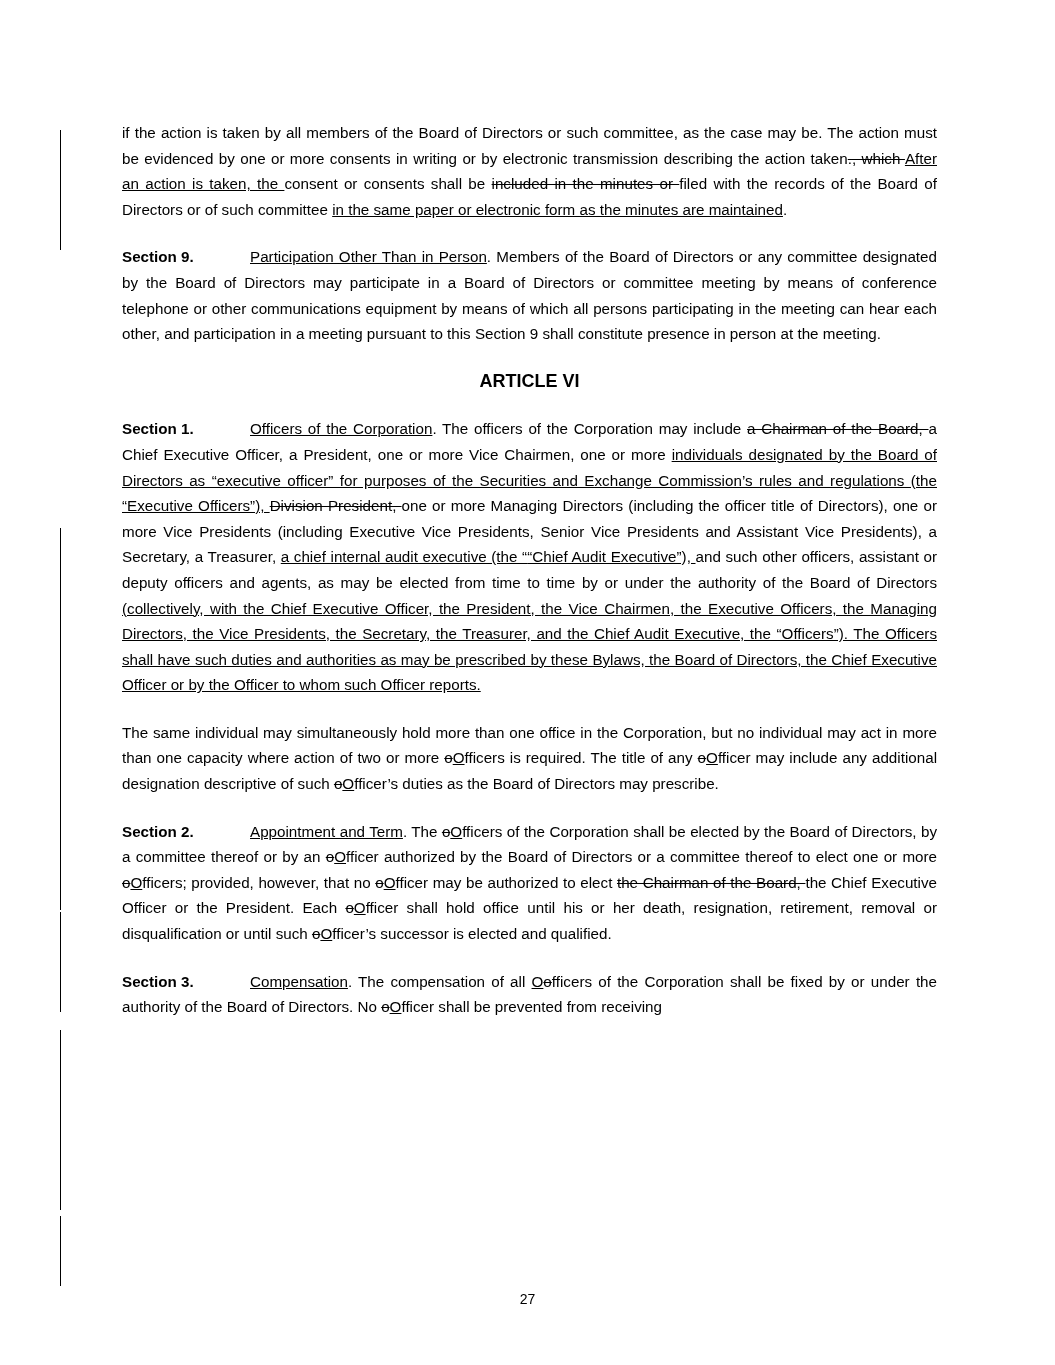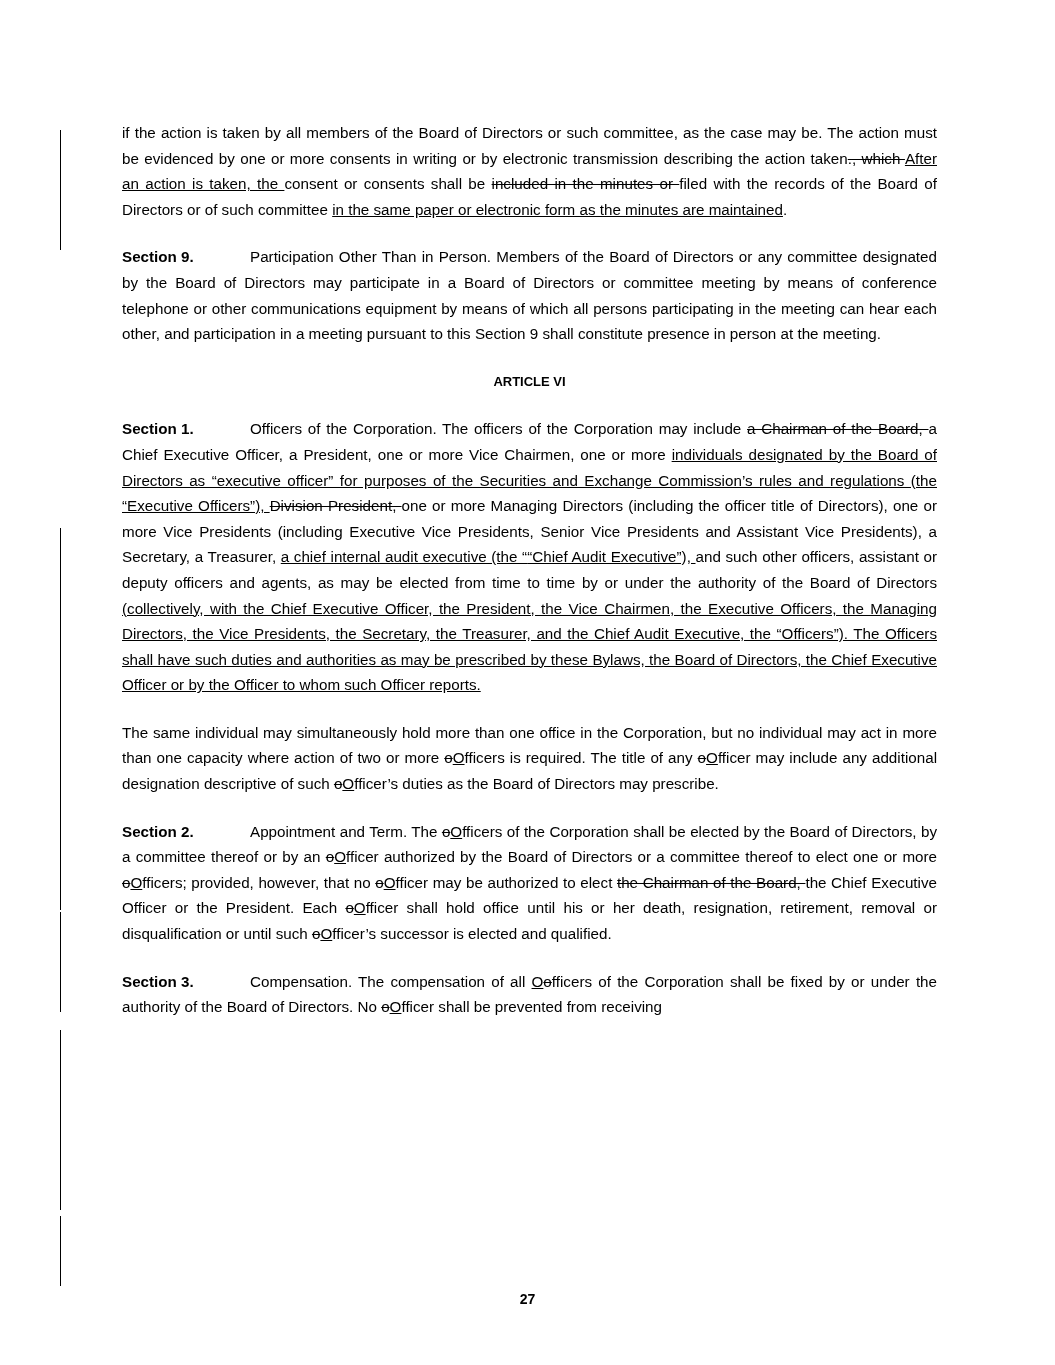--- a/index.html
+++ b/index.html
@@ -39,44 +39,44 @@
     font-size: 15.2px;
     line-height: 25.6px;
     text-align: justify;
     margin: 0 0 22px 0;
     text-justify: inter-word;
   }
   p.center {
     text-align: center;
     font-weight: bold;
     margin: 0 0 22px 0;
-    font-size: 13px;
+    font-size: 18px;
     line-height: 25.6px;
   }
   .ins {
     text-decoration: underline;
   }
   .del {
     text-decoration: line-through;
   }
   .sect-label {
     display: inline-block;
     min-width: 128px;
     font-weight: bold;
   }
   .sect-title {
+    text-decoration: underline;
   }
   .footer {
     position: absolute;
     bottom: 58px;
     left: 0;
     width: 100%;
     text-align: center;
     font-size: 14px;
-    font-weight: bold;
   }
 </style>
 </head>
 <body>
 
 <div class="page">
 
   <div class="change-bars">
       <div class="change-bar" style="top: 130px; height: 120px;"></div>
       <div class="change-bar" style="top: 528px; height: 170px;"></div>

